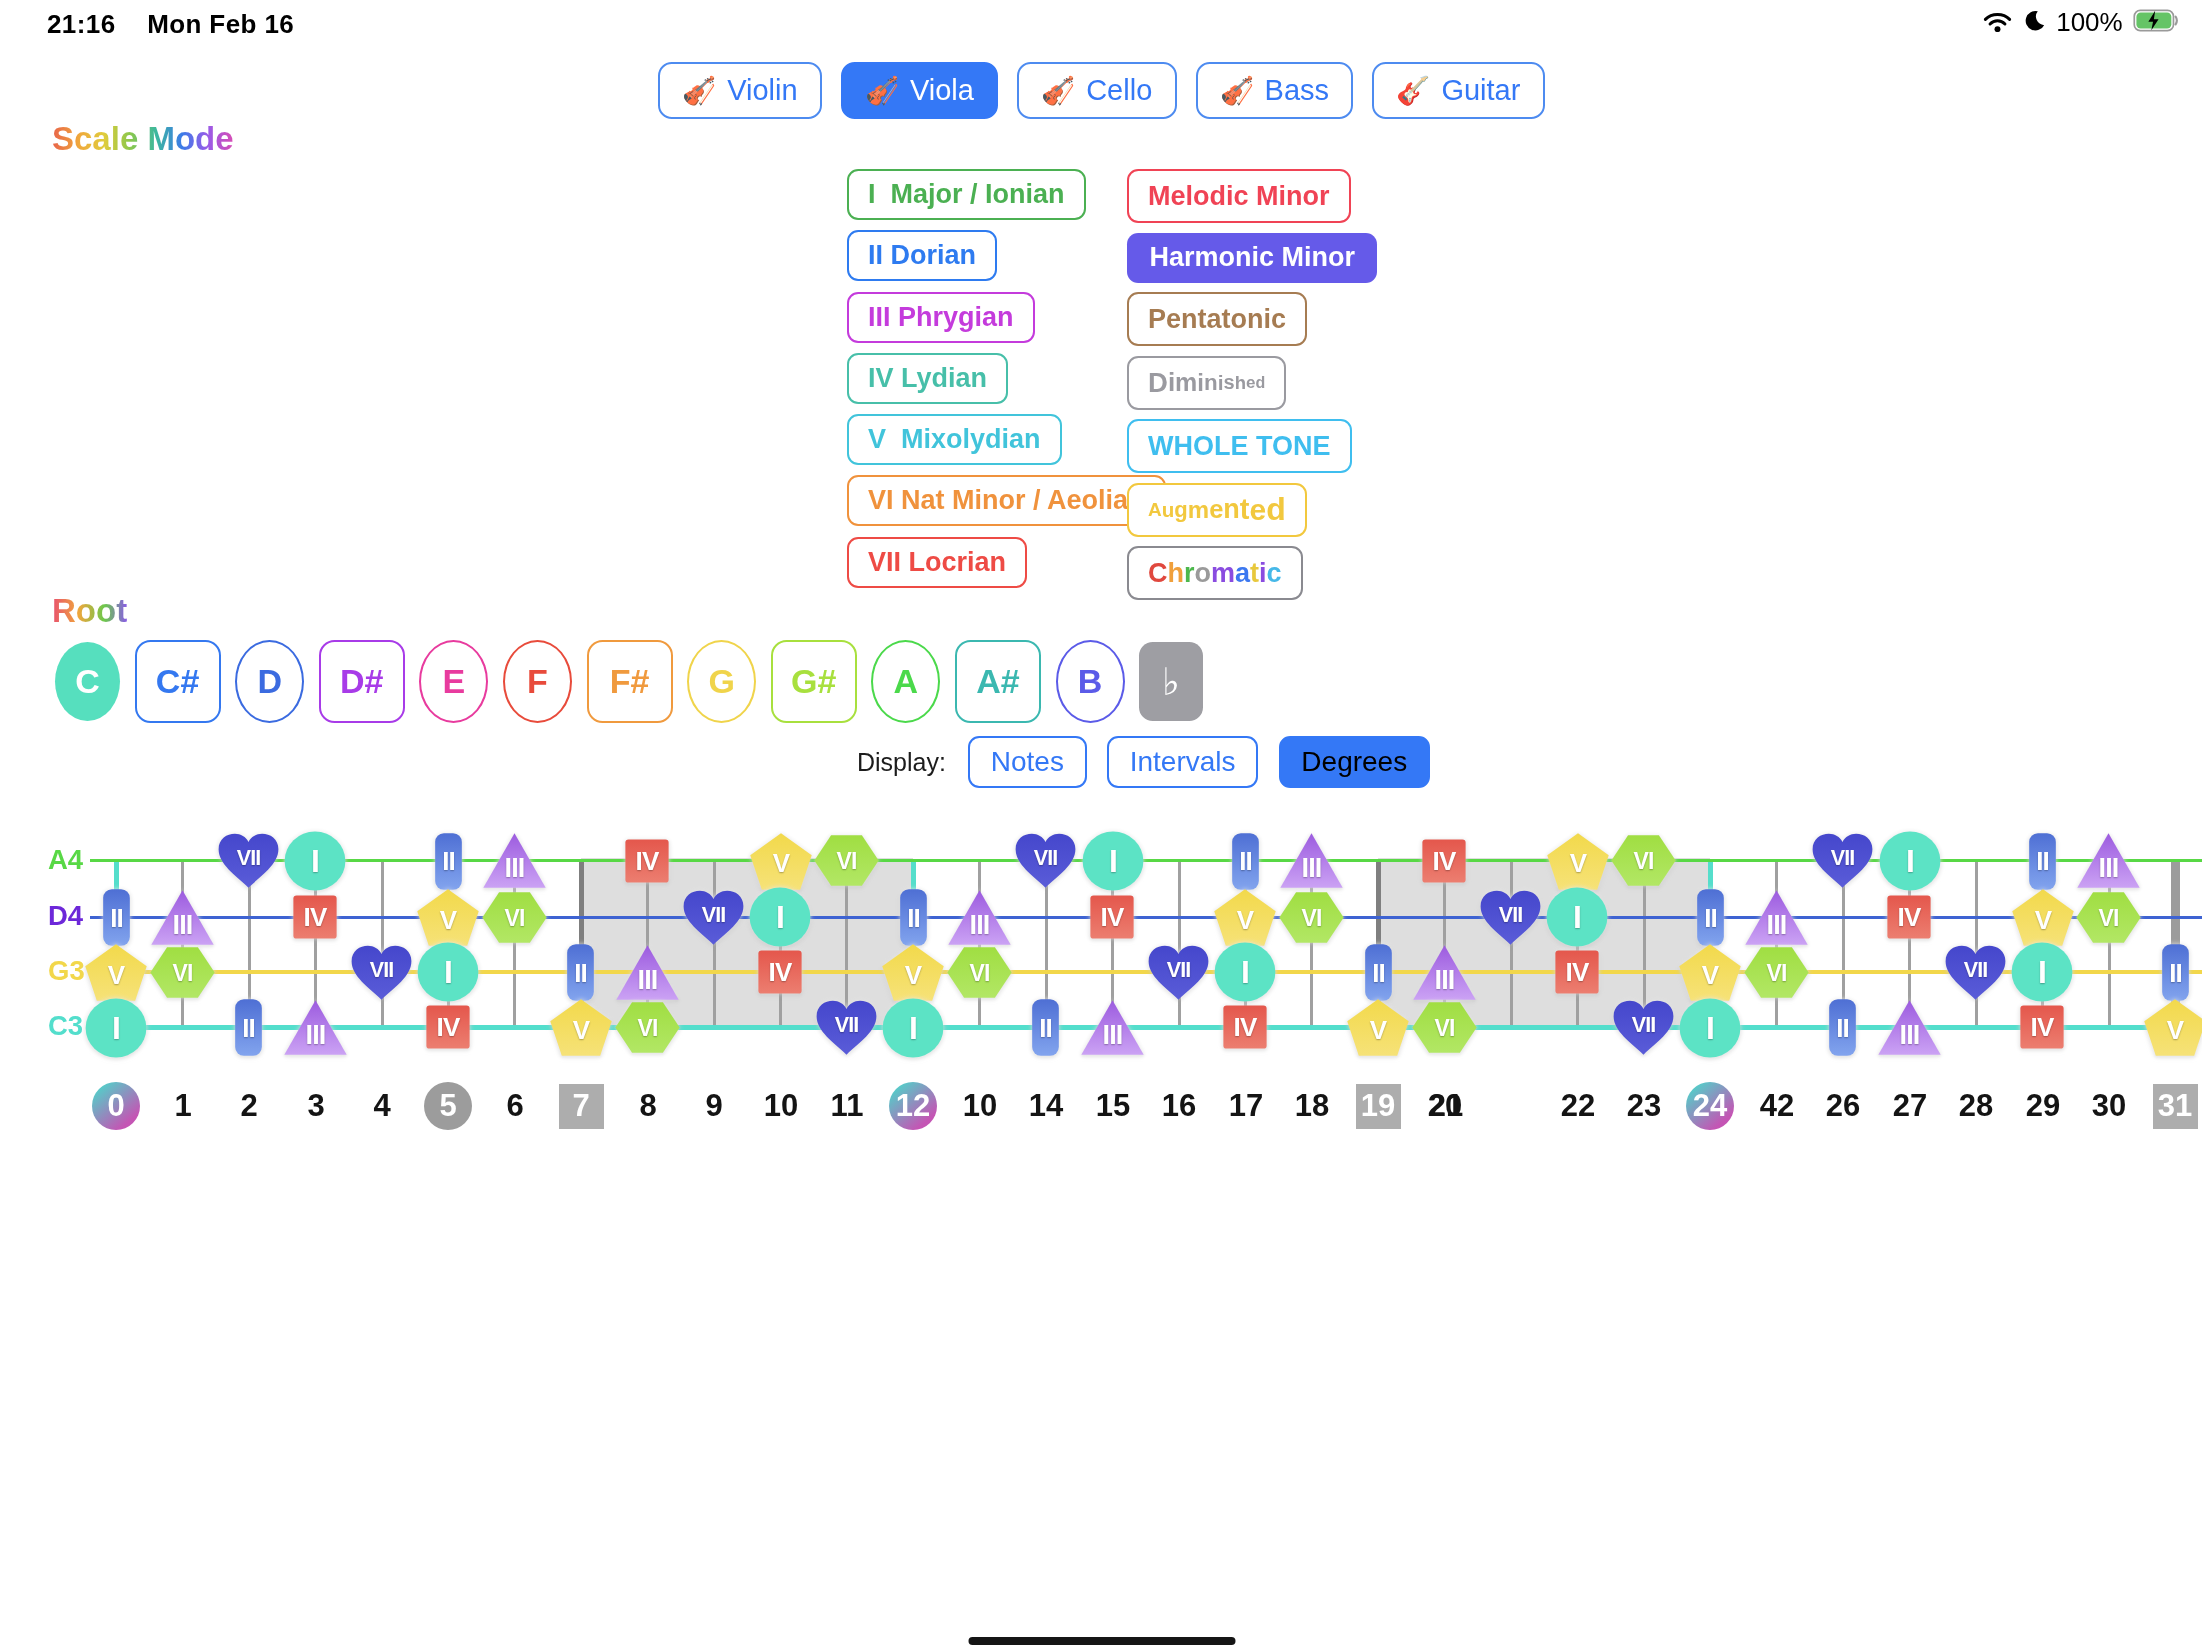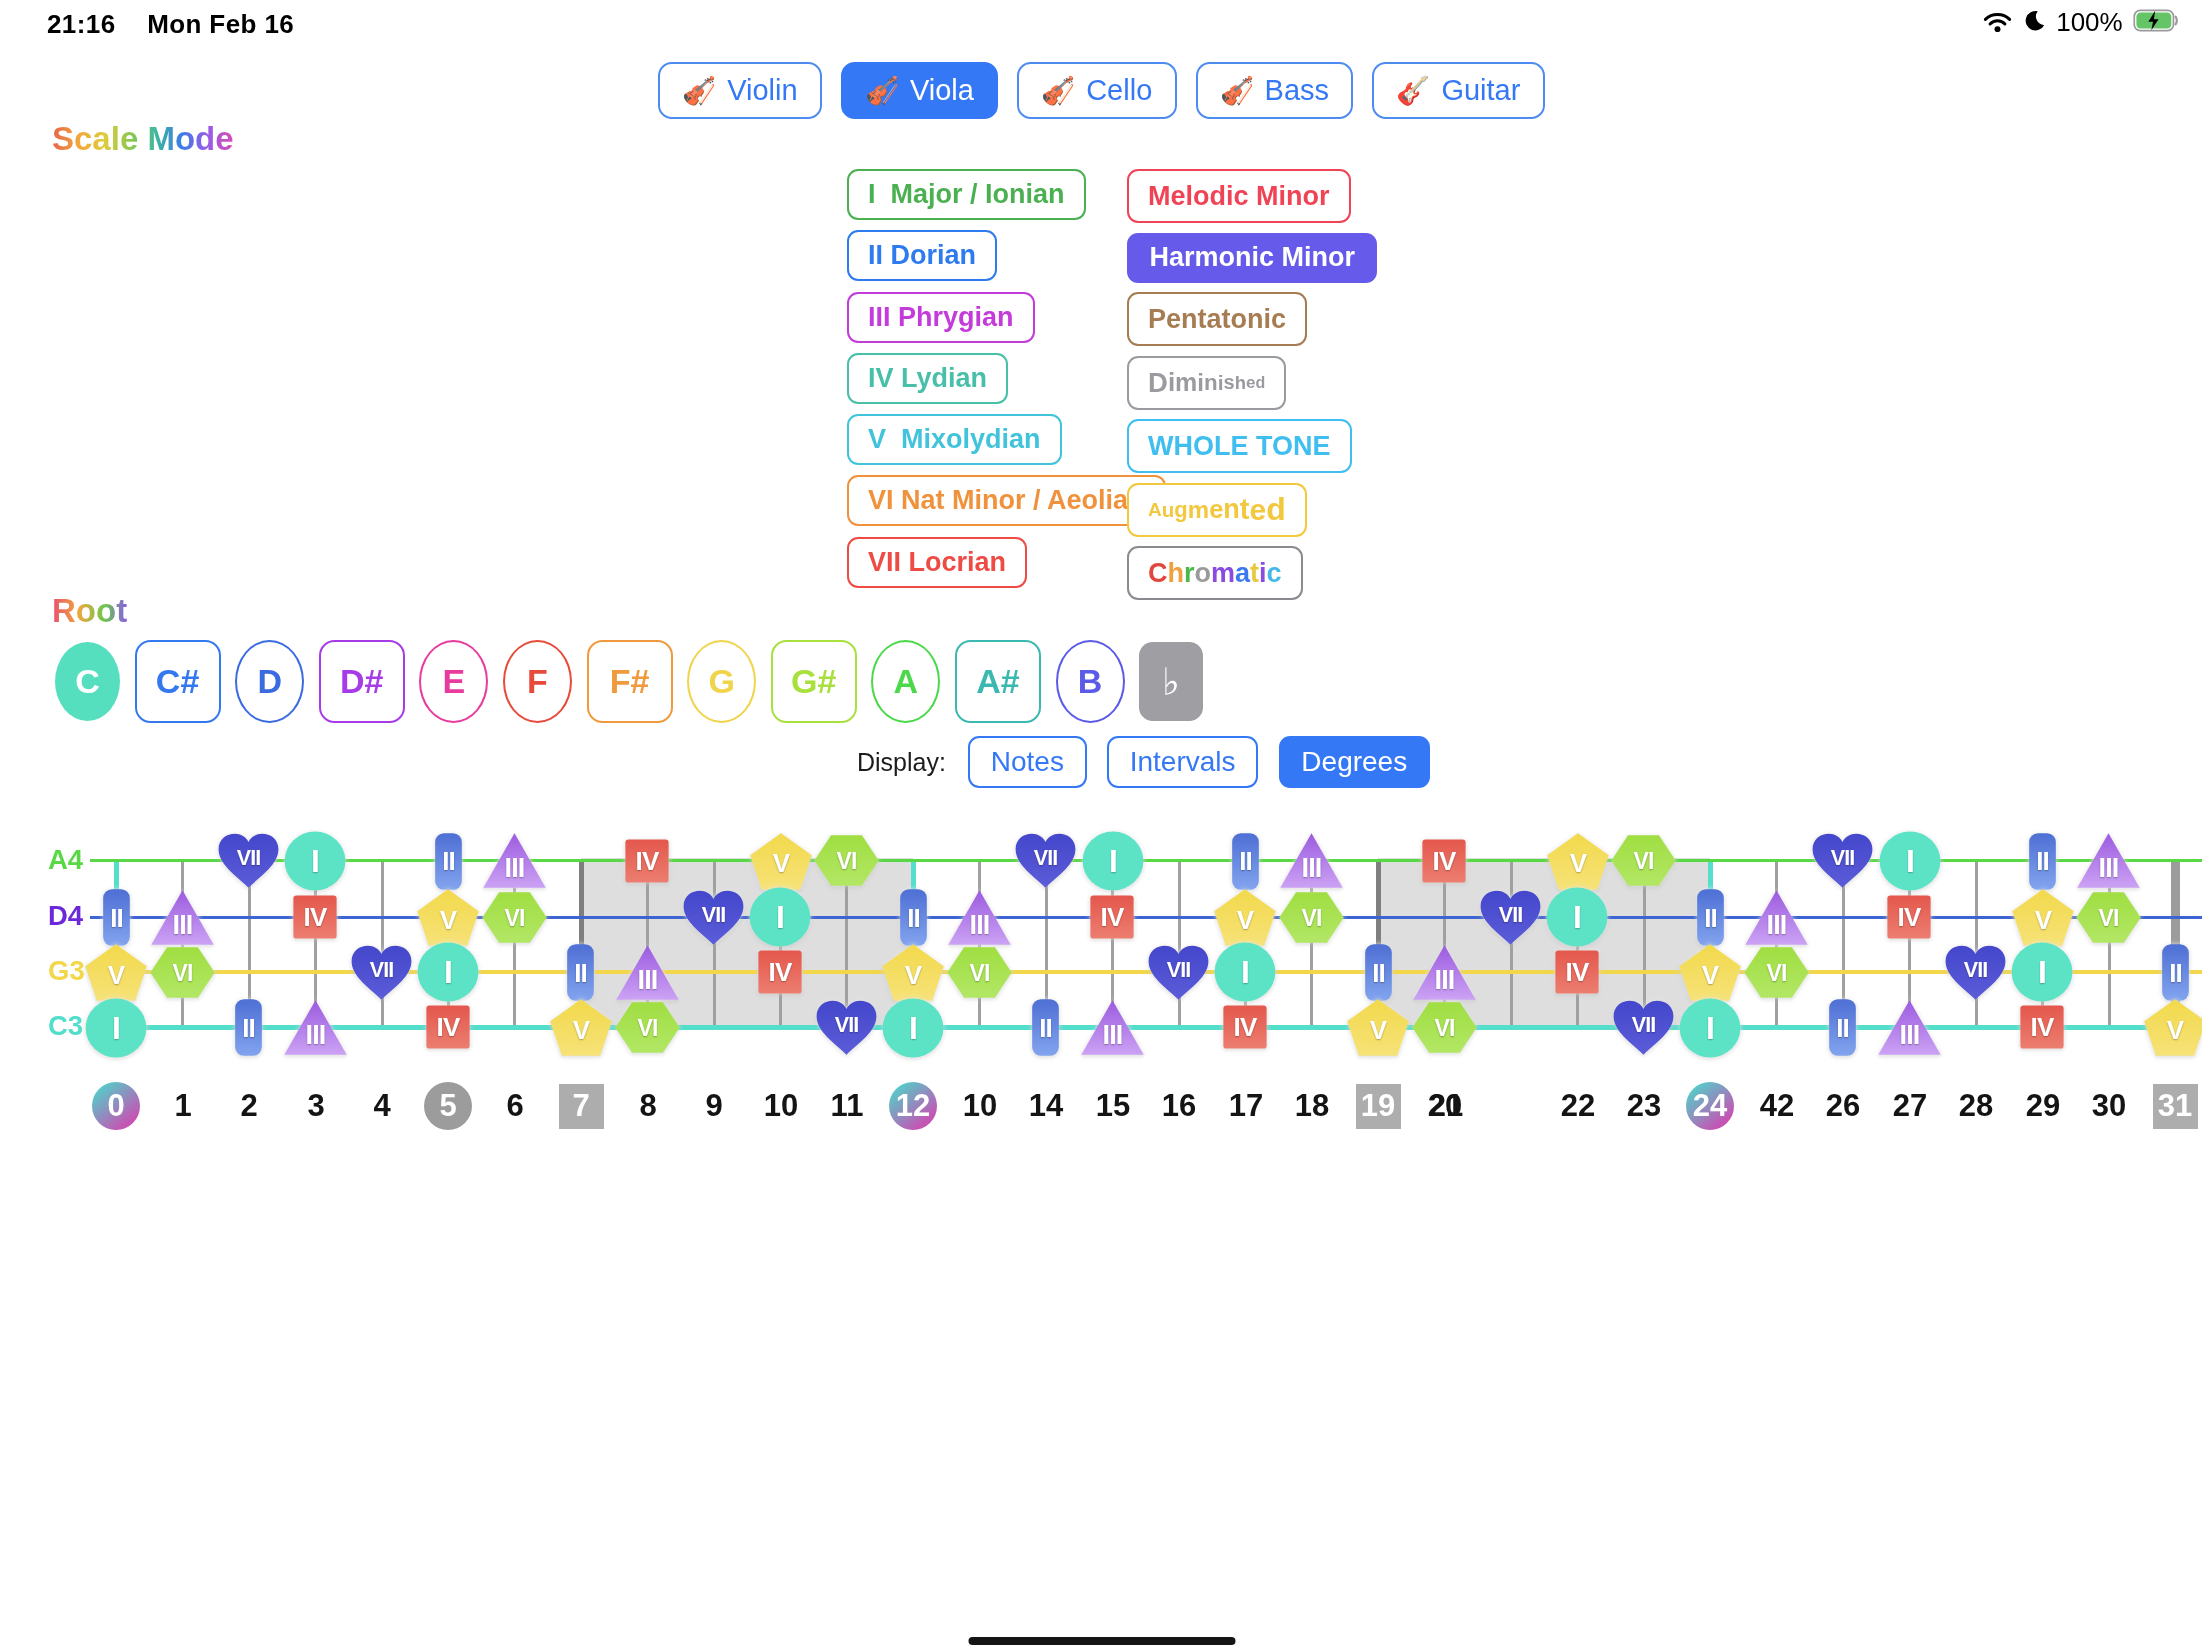--- a/index.html
+++ b/index.html
@@ -44,21 +44,21 @@
   .note-btn.circle{width:65px;border-radius:50%;}
   .note-btn.square{width:82px;border-radius:15.5px;}
   .note-btn.flat{width:64px;border-radius:13.8px;border:none;font-size:38px;}
   .note-btn.selected{border:none;}
 
   
   .display-row{position:absolute;left:857px;top:736px;display:flex;align-items:center;gap:20.6px;}
   .display-label{font-size:25px;color:#1c1c1c;margin-right:1.7px;}
   .disp-btn{display:flex;align-items:center;height:48px;padding:0 20.6px;border-radius:11.2px;
             border:2.2px solid #3478F6;color:#3478F6;background:#fff;font-size:28px;cursor:pointer;}
-  .disp-btn.selected{background:#3478F6;color:#ffffff;border-color:#3478F6;}
+  .disp-btn.selected{background:#3478F6;color:#000000;border-color:#3478F6;}
 
   
   #fingerboard{position:absolute;top:822px;left:0;width:2203px;height:336px;overflow:hidden;}
   .band{position:absolute;top:36px;height:172px;background:#DEDEDE;}
   .fretline{position:absolute;top:37px;height:170px;width:2.6px;background:#A0A0A0;}
   .fretline.dark{width:5.2px;background:#7F7F7F;}
   .fretline.teal{width:5.2px;background:#55DECB;}
   .fretline.end{width:8.6px;background:#9C9C9C;}
   .string-line{position:absolute;left:90px;right:0;}
   .string-label{position:absolute;left:48px;width:40px;font-size:27.5px;font-weight:bold;}

